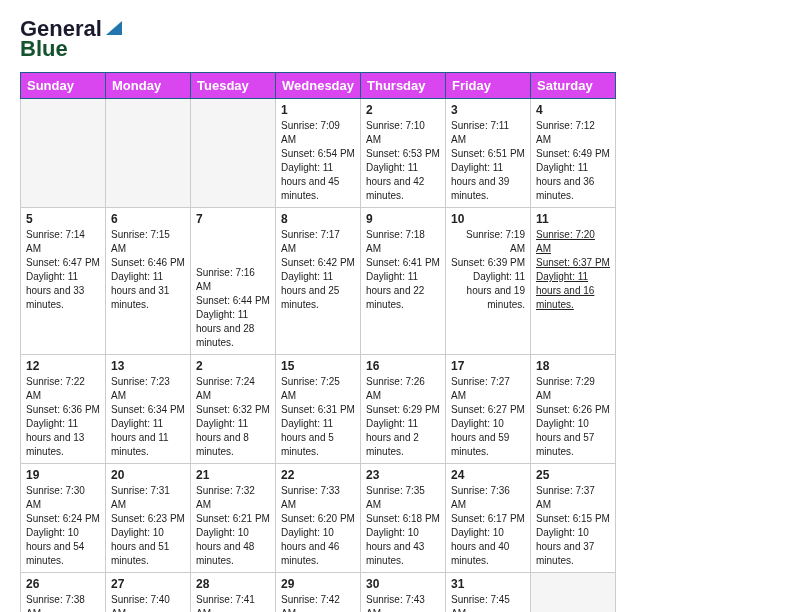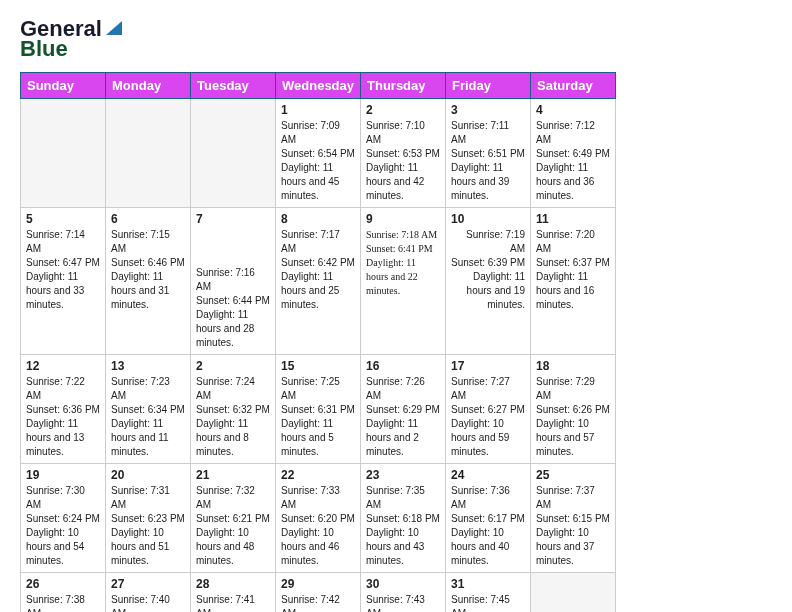--- a/index.html
+++ b/index.html
@@ -169,33 +169,33 @@
 Daylight: 11 hours and 28 minutes.</div>
           </td>
           <td>
             <span class="day-num">8</span>
             <div class="day-info" style="white-space: pre-line;">Sunrise: 7:17 AM
 Sunset: 6:42 PM
 Daylight: 11 hours and 25 minutes.</div>
           </td>
           <td>
             <span class="day-num">9</span>
-            <div class="day-info" style="white-space: pre-line; font-family: Liberation Serif, serif;">Sunrise: 7:18 AM
+            <div class="day-info" style="white-space: pre-line;">Sunrise: 7:18 AM
 Sunset: 6:41 PM
 Daylight: 11 hours and 22 minutes.</div>
           </td>
           <td>
             <span class="day-num">10</span>
             <div class="day-info" style="white-space: pre-line; text-align: right;">Sunrise: 7:19 AM
 Sunset: 6:39 PM
 Daylight: 11 hours and 19 minutes.</div>
           </td>
           <td>
             <span class="day-num">11</span>
-            <div class="day-info" style="white-space: pre-line;">Sunrise: 7:20 AM
+            <div class="day-info" style="white-space: pre-line; text-decoration: underline;">Sunrise: 7:20 AM
 Sunset: 6:37 PM
 Daylight: 11 hours and 16 minutes.</div>
           </td>
         </tr>
         <tr>
           <td>
             <span class="day-num">12</span>
             <div class="day-info" style="white-space: pre-line;">Sunrise: 7:22 AM
 Sunset: 6:36 PM
 Daylight: 11 hours and 13 minutes.</div>

